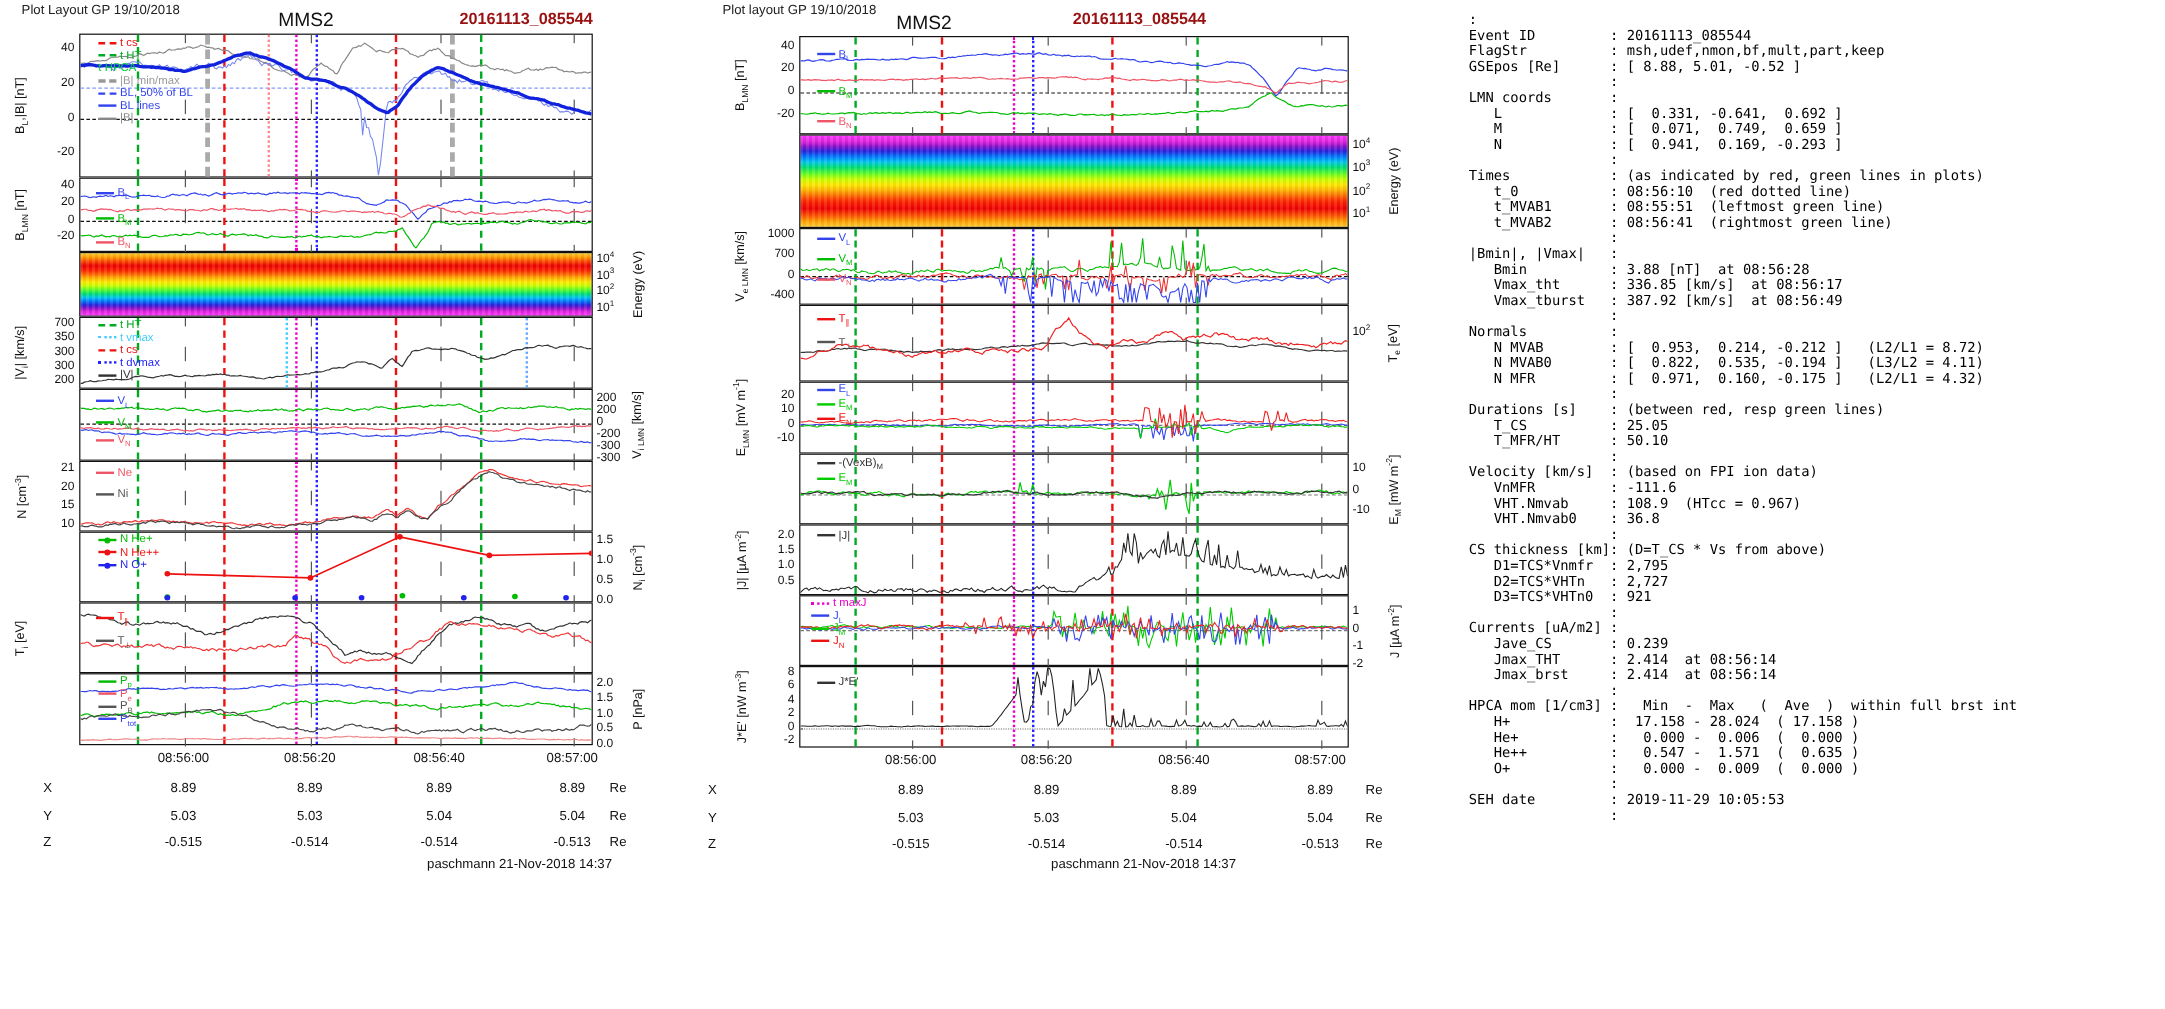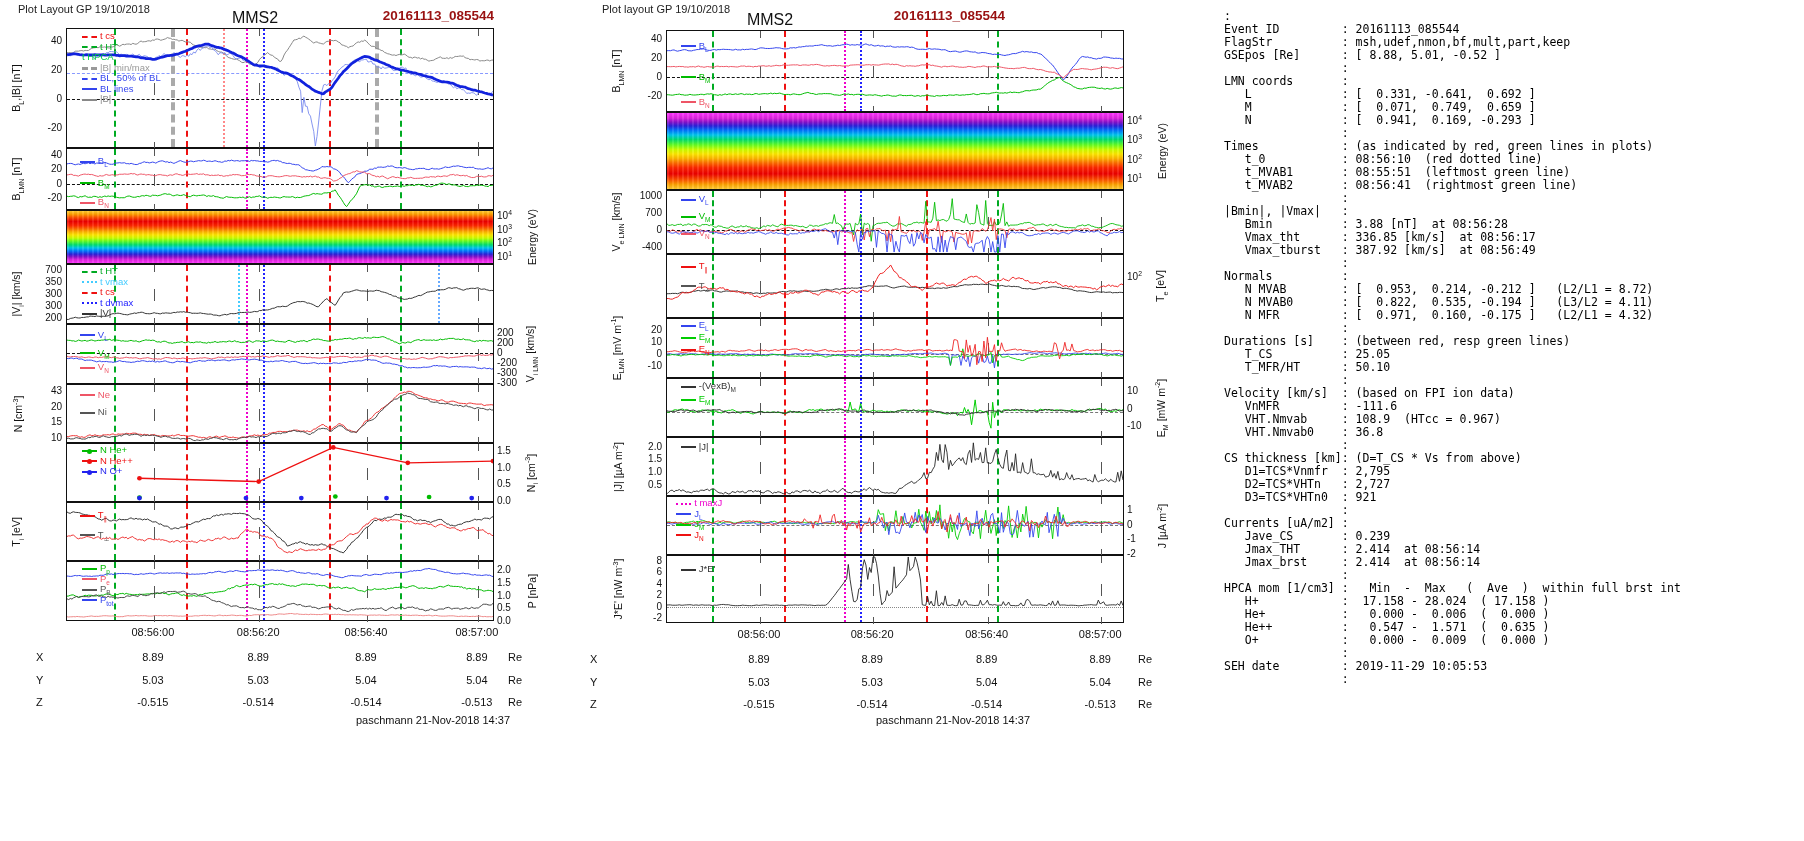--- a/index.html
+++ b/index.html
@@ -226,21 +226,21 @@
         <div class="vline" style="left: 196px; border-left: 2px dotted rgb(34, 34, 255);"></div>
         <div class="vline" style="left: 261.9px; border-left: 2px dashed rgb(238, 17, 17);"></div>
         <div class="vline" style="left: 333px; border-left: 2px dashed rgb(0, 170, 34);"></div>
         <svg viewBox="0 0 428 59" preserveAspectRatio="none">
           <polyline points="0.0,53.5 1.7,53.4 3.3,52.8 5.0,52.5 6.6,52.4 8.3,52.6 9.9,52.4 11.6,53.4 13.2,54.1 14.9,53.5 16.5,54.2 18.2,54.1 19.8,53.0 21.5,52.1 23.1,51.6 24.8,52.4 26.4,52.3 28.1,51.5 29.7,52.2 31.4,52.4 33.1,52.9 34.7,52.4 36.4,51.5 38.0,51.7 39.7,51.6 41.3,51.4 43.0,51.8 44.6,51.0 46.3,50.6 47.9,51.4 49.6,51.7 51.2,50.6 52.9,50.9 54.5,50.9 56.2,50.6 57.8,51.0 59.5,50.0 61.1,50.2 62.8,50.6 64.4,50.3 66.1,49.8 67.8,49.8 69.4,49.9 71.1,50.9 72.7,51.0 74.4,51.0 76.0,51.8 77.7,51.0 79.3,51.6 81.0,51.4 82.6,52.3 84.3,51.4 85.9,51.9 87.6,51.1 89.2,52.1 90.9,52.3 92.5,52.7 94.2,53.1 95.8,52.2 97.5,52.4 99.2,52.6 100.8,52.7 102.5,52.8 104.1,52.6 105.8,51.9 107.4,52.9 109.1,52.1 110.7,51.5 112.4,51.3 114.0,52.2 115.7,52.3 117.3,52.2 119.0,52.5 120.6,52.7 122.3,53.0 123.9,52.7 125.6,52.5 127.2,52.5 128.9,53.1 130.5,53.5 132.2,54.1 133.9,54.0 135.5,54.7 137.2,54.2 138.8,54.7 140.5,55.1 142.1,54.0 143.8,53.5 145.4,54.3 147.1,54.3 148.7,53.3 150.4,52.9 152.0,53.9 153.7,54.3 155.3,53.4 157.0,53.2 158.6,52.6 160.3,53.2 161.9,54.2 163.6,54.2 165.3,54.3 166.9,53.8 168.6,54.5 170.2,54.5 171.9,55.0 173.5,55.0 175.2,54.0 176.8,53.7 178.5,54.3 180.1,54.0 181.8,53.4 183.4,52.8 185.1,52.7 186.7,52.3 188.4,51.5 190.0,52.4 191.7,51.8 193.3,52.4 195.0,52.5 196.6,51.4 198.3,51.6 200.0,51.3 201.6,51.1 203.3,49.8 204.9,50.0 206.6,49.1 208.2,49.1 209.9,49.0 211.5,48.1 213.2,48.0 214.8,48.0 216.5,48.4 218.1,48.3 219.8,48.2 221.4,48.5 223.1,47.9 224.7,47.6 226.4,47.3 228.0,46.9 229.7,46.7 231.4,46.7 233.0,47.4 234.7,47.7 236.3,47.9 238.0,47.4 239.6,48.1 241.3,47.4 242.9,48.2 244.6,48.3 246.2,47.2 247.9,45.7 249.5,45.5 251.2,44.2 252.8,43.0 254.5,42.1 256.1,41.0 257.8,41.0 259.4,42.6 261.1,43.0 262.7,44.7 264.4,46.2 266.1,45.6 267.7,43.9 269.4,43.1 271.0,42.0 272.7,40.3 274.3,40.0 276.0,41.2 277.6,41.6 279.3,43.5 280.9,45.5 282.6,47.0 284.2,46.6 285.9,47.7 287.5,48.0 289.2,48.8 290.8,48.8 292.5,46.5 294.1,45.1 295.8,43.1 297.5,40.7 299.1,37.9 300.8,36.9 302.4,36.8 304.1,35.3 305.7,34.2 307.4,32.5 309.0,30.3 310.7,28.5 312.3,28.0 314.0,26.6 315.6,24.6 317.3,23.8 318.9,22.8 320.6,21.0 322.2,20.3 323.9,18.3 325.5,17.4 327.2,15.3 328.8,13.7 330.5,11.9 332.2,10.5 333.8,9.0 335.5,8.5 337.1,8.2 338.8,7.3 340.4,7.8 342.1,6.6 343.7,6.5 345.4,6.8 347.0,7.5 348.7,8.8 350.3,9.8 352.0,10.2 353.6,10.9 355.3,11.5 356.9,12.1 358.6,13.1 360.2,13.3 361.9,13.4 363.6,14.6 365.2,14.3 366.9,15.0 368.5,15.3 370.2,15.4 371.8,16.2 373.5,16.4 375.1,15.7 376.8,15.3 378.4,16.2 380.1,17.3 381.7,17.7 383.4,17.7 385.0,17.0 386.7,16.7 388.3,16.8 390.0,17.4 391.6,17.9 393.3,18.7 394.9,18.9 396.6,19.0 398.3,19.2 399.9,19.2 401.6,19.8 403.2,18.9 404.9,18.6 406.5,18.9 408.2,19.3 409.8,19.5 411.5,19.8 413.1,19.8 414.8,19.8 416.4,19.7 418.1,20.8 419.7,21.3 421.4,20.7 423.0,20.7 424.7,20.5 426.3,20.4 428.0,20.7" fill="none" stroke="#ee3333" stroke-width="1"></polyline>
           <polyline points="0.0,55.2 1.7,55.1 3.3,55.8 5.0,55.8 6.6,55.7 8.3,54.8 9.9,54.5 11.6,55.1 13.2,55.3 14.9,56.0 16.5,55.9 18.2,56.0 19.8,55.3 21.5,54.2 23.1,54.6 24.8,53.6 26.4,53.8 28.1,53.2 29.7,53.2 31.4,54.1 33.1,54.2 34.7,53.4 36.4,52.5 38.0,53.4 39.7,53.7 41.3,54.2 43.0,54.3 44.6,53.5 46.3,53.5 47.9,53.1 49.6,53.3 51.2,52.7 52.9,52.1 54.5,52.9 56.2,51.8 57.8,50.9 59.5,50.8 61.1,51.4 62.8,52.2 64.4,51.4 66.1,51.4 67.8,51.0 69.4,51.0 71.1,51.2 72.7,52.0 74.4,53.1 76.0,52.2 77.7,51.8 79.3,52.3 81.0,51.8 82.6,52.3 84.3,52.2 85.9,51.6 87.6,52.5 89.2,52.4 90.9,53.1 92.5,53.3 94.2,54.2 95.8,53.6 97.5,53.1 99.2,52.9 100.8,53.9 102.5,53.7 104.1,54.6 105.8,55.2 107.4,55.2 109.1,55.3 110.7,54.9 112.4,55.2 114.0,56.0 115.7,55.5 117.3,55.4 119.0,55.8 120.6,55.7 122.3,55.2 123.9,55.5 125.6,56.5 127.2,57.4 128.9,57.6 130.5,56.8 132.2,57.2 133.9,57.5 135.5,56.8 137.2,56.8 138.8,55.8 140.5,56.0 142.1,56.3 143.8,55.2 145.4,55.2 147.1,54.2 148.7,54.6 150.4,54.7 152.0,55.3 153.7,55.8 155.3,56.0 157.0,56.7 158.6,55.8 160.3,55.2 161.9,56.1 163.6,56.7 165.3,56.5 166.9,56.8 168.6,56.3 170.2,56.7 171.9,55.8 173.5,54.9 175.2,54.6 176.8,54.3 178.5,53.9 180.1,54.6 181.8,53.8 183.4,53.2 185.1,53.9 186.7,53.6 188.4,53.9 190.0,54.5 191.7,53.5 193.3,53.7 195.0,53.1 196.6,53.0 198.3,53.1 200.0,53.4 201.6,52.9 203.3,51.9 204.9,50.9 206.6,50.1 208.2,50.0 209.9,50.6 211.5,50.1 213.2,49.9 214.8,50.5 216.5,49.4 218.1,49.5 219.8,49.4 221.4,48.7 223.1,47.8 224.7,48.1 226.4,47.4 228.0,46.7 229.7,47.5 231.4,48.2 233.0,47.8 234.7,48.5 236.3,48.2 238.0,48.6 239.6,49.3 241.3,50.2 242.9,51.1 244.6,51.1 246.2,49.5 247.9,49.5 249.5,47.7 251.2,46.7 252.8,45.4 254.5,45.5 256.1,44.9 257.8,44.9 259.4,45.3 261.1,45.3 262.7,46.7 264.4,47.6 266.1,47.7 267.7,45.7 269.4,44.7 271.0,43.8 272.7,42.4 274.3,42.1 276.0,42.5 277.6,43.7 279.3,45.3 280.9,46.5 282.6,46.7 284.2,48.3 285.9,48.8 287.5,48.6 289.2,48.5 290.8,49.3 292.5,46.9 294.1,44.9 295.8,43.4 297.5,42.0 299.1,41.0 300.8,38.7 302.4,37.4 304.1,36.9 305.7,36.5 307.4,35.8 309.0,34.6 310.7,33.2 312.3,30.3 314.0,28.3 315.6,26.7 317.3,25.5 318.9,23.1 320.6,22.2 322.2,20.3 323.9,18.9 325.5,17.4 327.2,16.3 328.8,14.7 330.5,14.6 332.2,14.3 333.8,12.4 335.5,12.1 337.1,10.6 338.8,9.8 340.4,9.6 342.1,8.3 343.7,8.8 345.4,9.1 347.0,9.9 348.7,10.2 350.3,11.3 352.0,13.2 353.6,13.9 355.3,14.0 356.9,14.2 358.6,14.6 360.2,15.0 361.9,14.8 363.6,15.9 365.2,17.3 366.9,17.6 368.5,18.0 370.2,17.8 371.8,17.5 373.5,18.7 375.1,19.2 376.8,19.0 378.4,19.2 380.1,19.6 381.7,19.1 383.4,19.4 385.0,19.9 386.7,20.2 388.3,21.1 390.0,20.7 391.6,20.7 393.3,21.6 394.9,21.0 396.6,21.8 398.3,22.5 399.9,21.6 401.6,21.5 403.2,22.5 404.9,22.6 406.5,23.2 408.2,24.0 409.8,24.6 411.5,23.7 413.1,23.4 414.8,24.0 416.4,24.3 418.1,24.2 419.7,24.9 421.4,25.5 423.0,25.9 424.7,24.8 426.3,25.8 428.0,25.9" fill="none" stroke="#444444" stroke-width="1"></polyline>
         </svg>
         <div class="legend" style="left: 12.84px; top: 4.72px; color: rgb(238, 85, 102);"><span class="sample" style="border-top:2px solid #ee5566;"></span><span>Ne</span></div>
         <div class="legend" style="left: 12.84px; top: 22.42px; color: rgb(85, 85, 85);"><span class="sample" style="border-top:2px solid #555555;"></span><span>Ni</span></div>
       </div>
-      <div class="ytick left" style="left: 26px; width: 36px; top: 390.195px;">43</div>
+      <div class="ytick left" style="left: 26px; width: 36px; top: 390.195px;">21</div>
       <div class="ytick left" style="left: 26px; width: 36px; top: 405.712px;">20</div>
       <div class="ytick left" style="left: 26px; width: 36px; top: 421.288px;">15</div>
       <div class="ytick left" style="left: 26px; width: 36px; top: 436.805px;">10</div>
       <div class="ylab" style="left: 18px; top: 413.5px;">N [cm<sup>-3</sup>]</div>
       <div class="panel" style="top: 443px; left: 66px; width: 428px; height: 59px;">
         <div class="tickmark" style="left: 86.9px; top: 0px; height: 7px;"></div>
         <div class="tickmark" style="left: 86.9px; top: 52px; height: 7px;"></div>
         <div class="tickmark" style="left: 86.9px; top: 23.5px; height: 12px;"></div>
         <div class="tickmark" style="left: 192.2px; top: 0px; height: 7px;"></div>
         <div class="tickmark" style="left: 192.2px; top: 52px; height: 7px;"></div>

